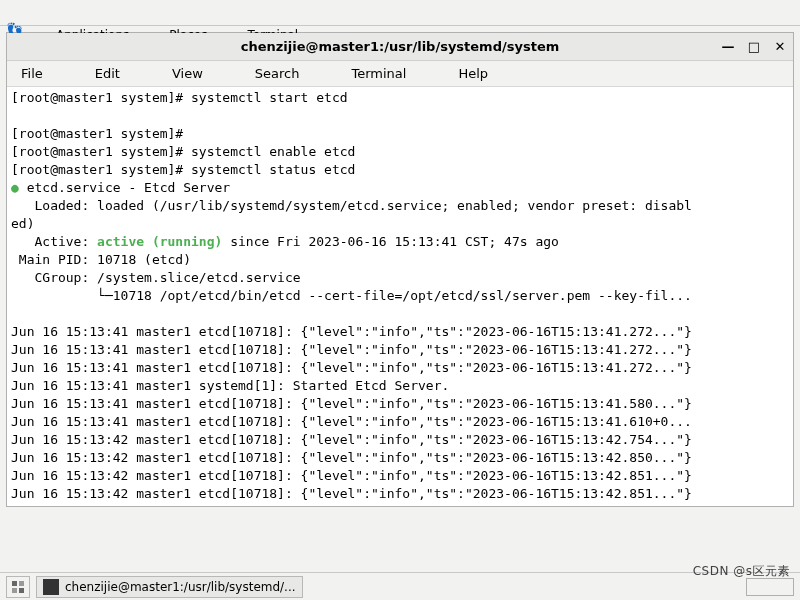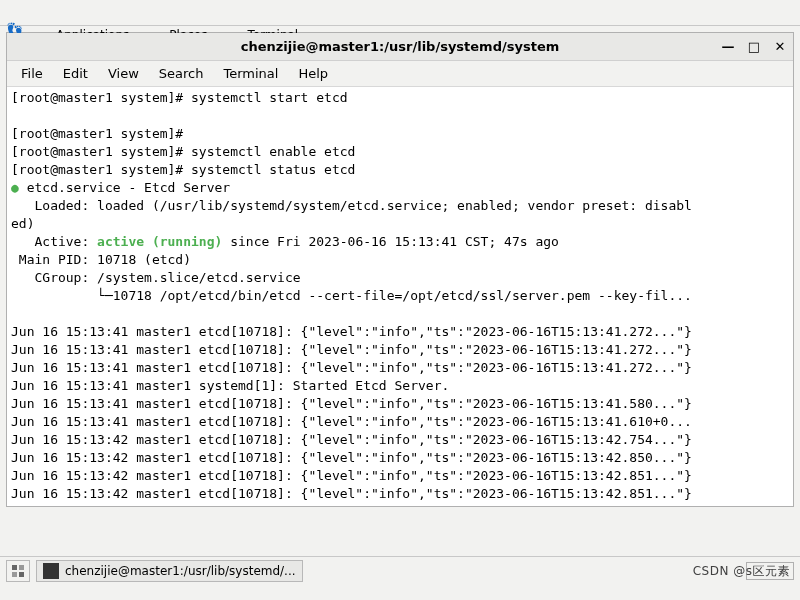--- a/index.html
+++ b/index.html
@@ -45,40 +45,41 @@
 .win-controls { position: absolute; right: 6px; display: flex; gap: 12px; align-items: center; }
 .win-btn { width: 14px; height: 14px; display: flex; align-items: center; justify-content: center; cursor: pointer; font-weight: bold; font-size: 13px; }
 
 .menubar {
   background: #f2f2f0;
   height: 26px;
   display: flex;
   align-items: center;
   padding: 0 4px;
   border-bottom: 1px solid #d8d8d8;
+  gap: 32px;
 }
 .menu-item { padding: 4px 10px; cursor: pointer; font-size: 13px; }
 
 .terminal {
   background: #fff;
   color: #000;
   font-family: "DejaVu Sans Mono", "Liberation Mono", monospace;
   font-size: 13px;
   line-height: 18px;
   padding: 2px 4px;
   white-space: pre;
   height: 419px;
   overflow: hidden;
 }
 .green-dot { color: #4caf50; }
 .active-green { color: #4caf50; font-weight: bold; }
 
 .bottom-panel {
   position: absolute;
-  bottom: 16px; left: 0; right: 0;
+  bottom: 0; left: 0; right: 0;
   height: 28px;
   background: #f2f2f0;
   border-top: 1px solid #c8c8c8;
   display: flex;
   align-items: center;
   padding: 0 6px;
   gap: 6px;
 }
 .task-btn {
   border: 1px solid #b8b8b8;

